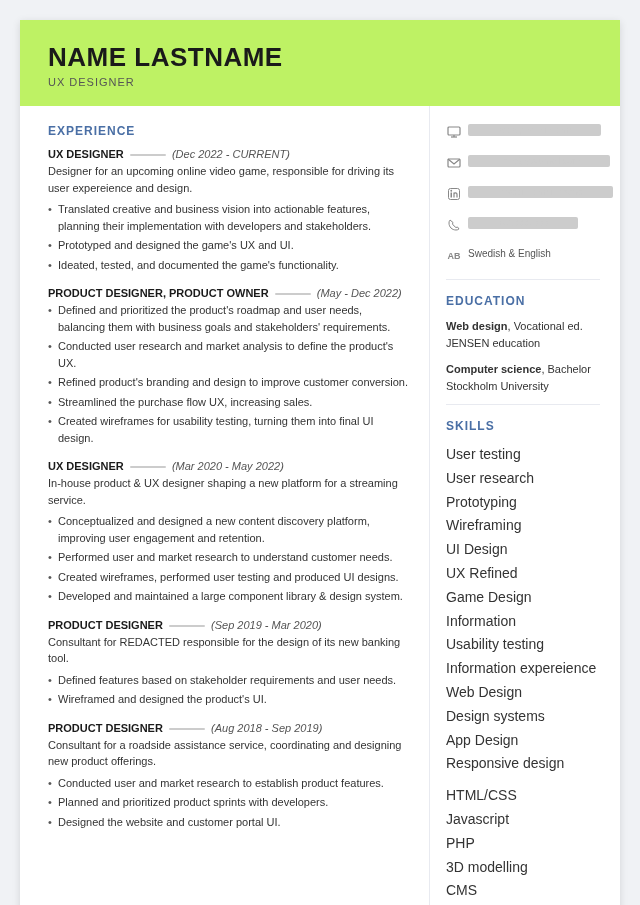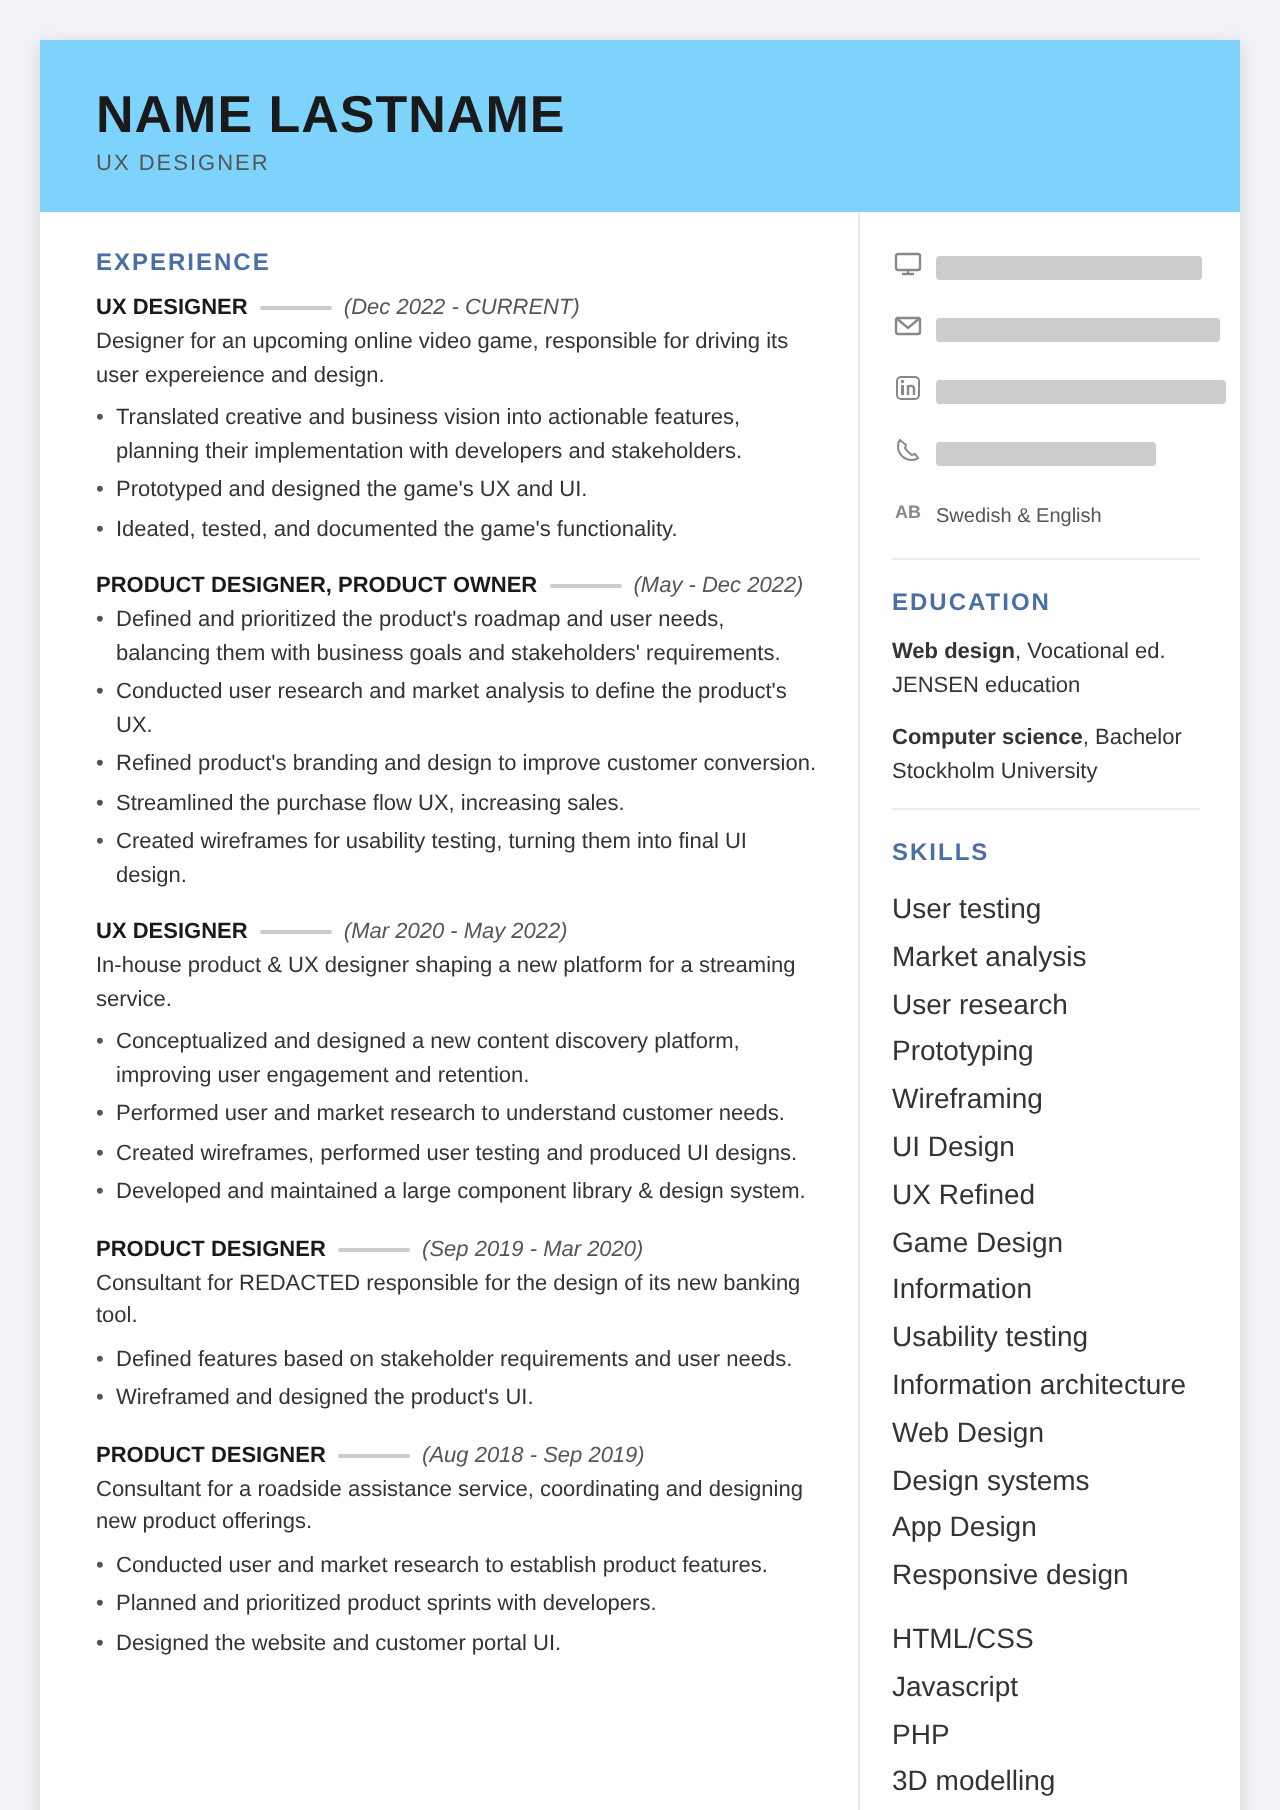--- a/index.html
+++ b/index.html
@@ -14,21 +14,21 @@
       min-height: 905px;
     }
     .resume {
       background: #ffffff;
       width: 600px;
       min-height: 860px;
       box-shadow: 0 2px 8px rgba(0,0,0,0.12);
     }
     
     .header {
-      background: #7dd3fc;
+      background: #bef264;
       padding: 22px 28px 18px 28px;
     }
     .header-name {
       font-size: 26px;
       font-weight: bold;
       color: #1a1a1a;
       letter-spacing: 0.5px;
     }
     .header-title {
       font-size: 11px;
@@ -106,21 +106,21 @@
     }
     .exp-bullets li::before {
       content: "•";
       position: absolute;
       left: 0;
       color: #555;
     }
     
     .contact-item {
       display: flex;
-      align-items: flex-end;
+      align-items: flex-start;
       margin-bottom: 15px;
       font-size: 10px;
       color: #555;
     }
     .contact-icon {
       width: 16px;
       height: 16px;
       margin-right: 6px;
       flex-shrink: 0;
       display: flex;
@@ -301,30 +301,29 @@
           <div class="edu-entry"><span class="edu-degree">Computer science</span>, Bachelor<br><span>Stockholm University</span></div>
         </div>
 
       <div class="divider"></div>
 
       <div class="section-title">SKILLS</div>
       <div id="skills-container">
           <div class="skills-group">
             <ul class="skills-list">
               <li>User testing</li>
-              <li>Market analysis</li>
               <li>User research</li>
               <li>Prototyping</li>
               <li>Wireframing</li>
               <li>UI Design</li>
               <li>UX Refined</li>
               <li>Game Design</li>
               <li>Information</li>
               <li>Usability testing</li>
-              <li>Information architecture</li>
+              <li>Information expereience</li>
               <li>Web Design</li>
               <li>Design systems</li>
               <li>App Design</li>
               <li>Responsive design</li>
             </ul>
           </div>
           <div class="skills-group">
             <ul class="skills-list">
               <li>HTML/CSS</li>
               <li>Javascript</li>

